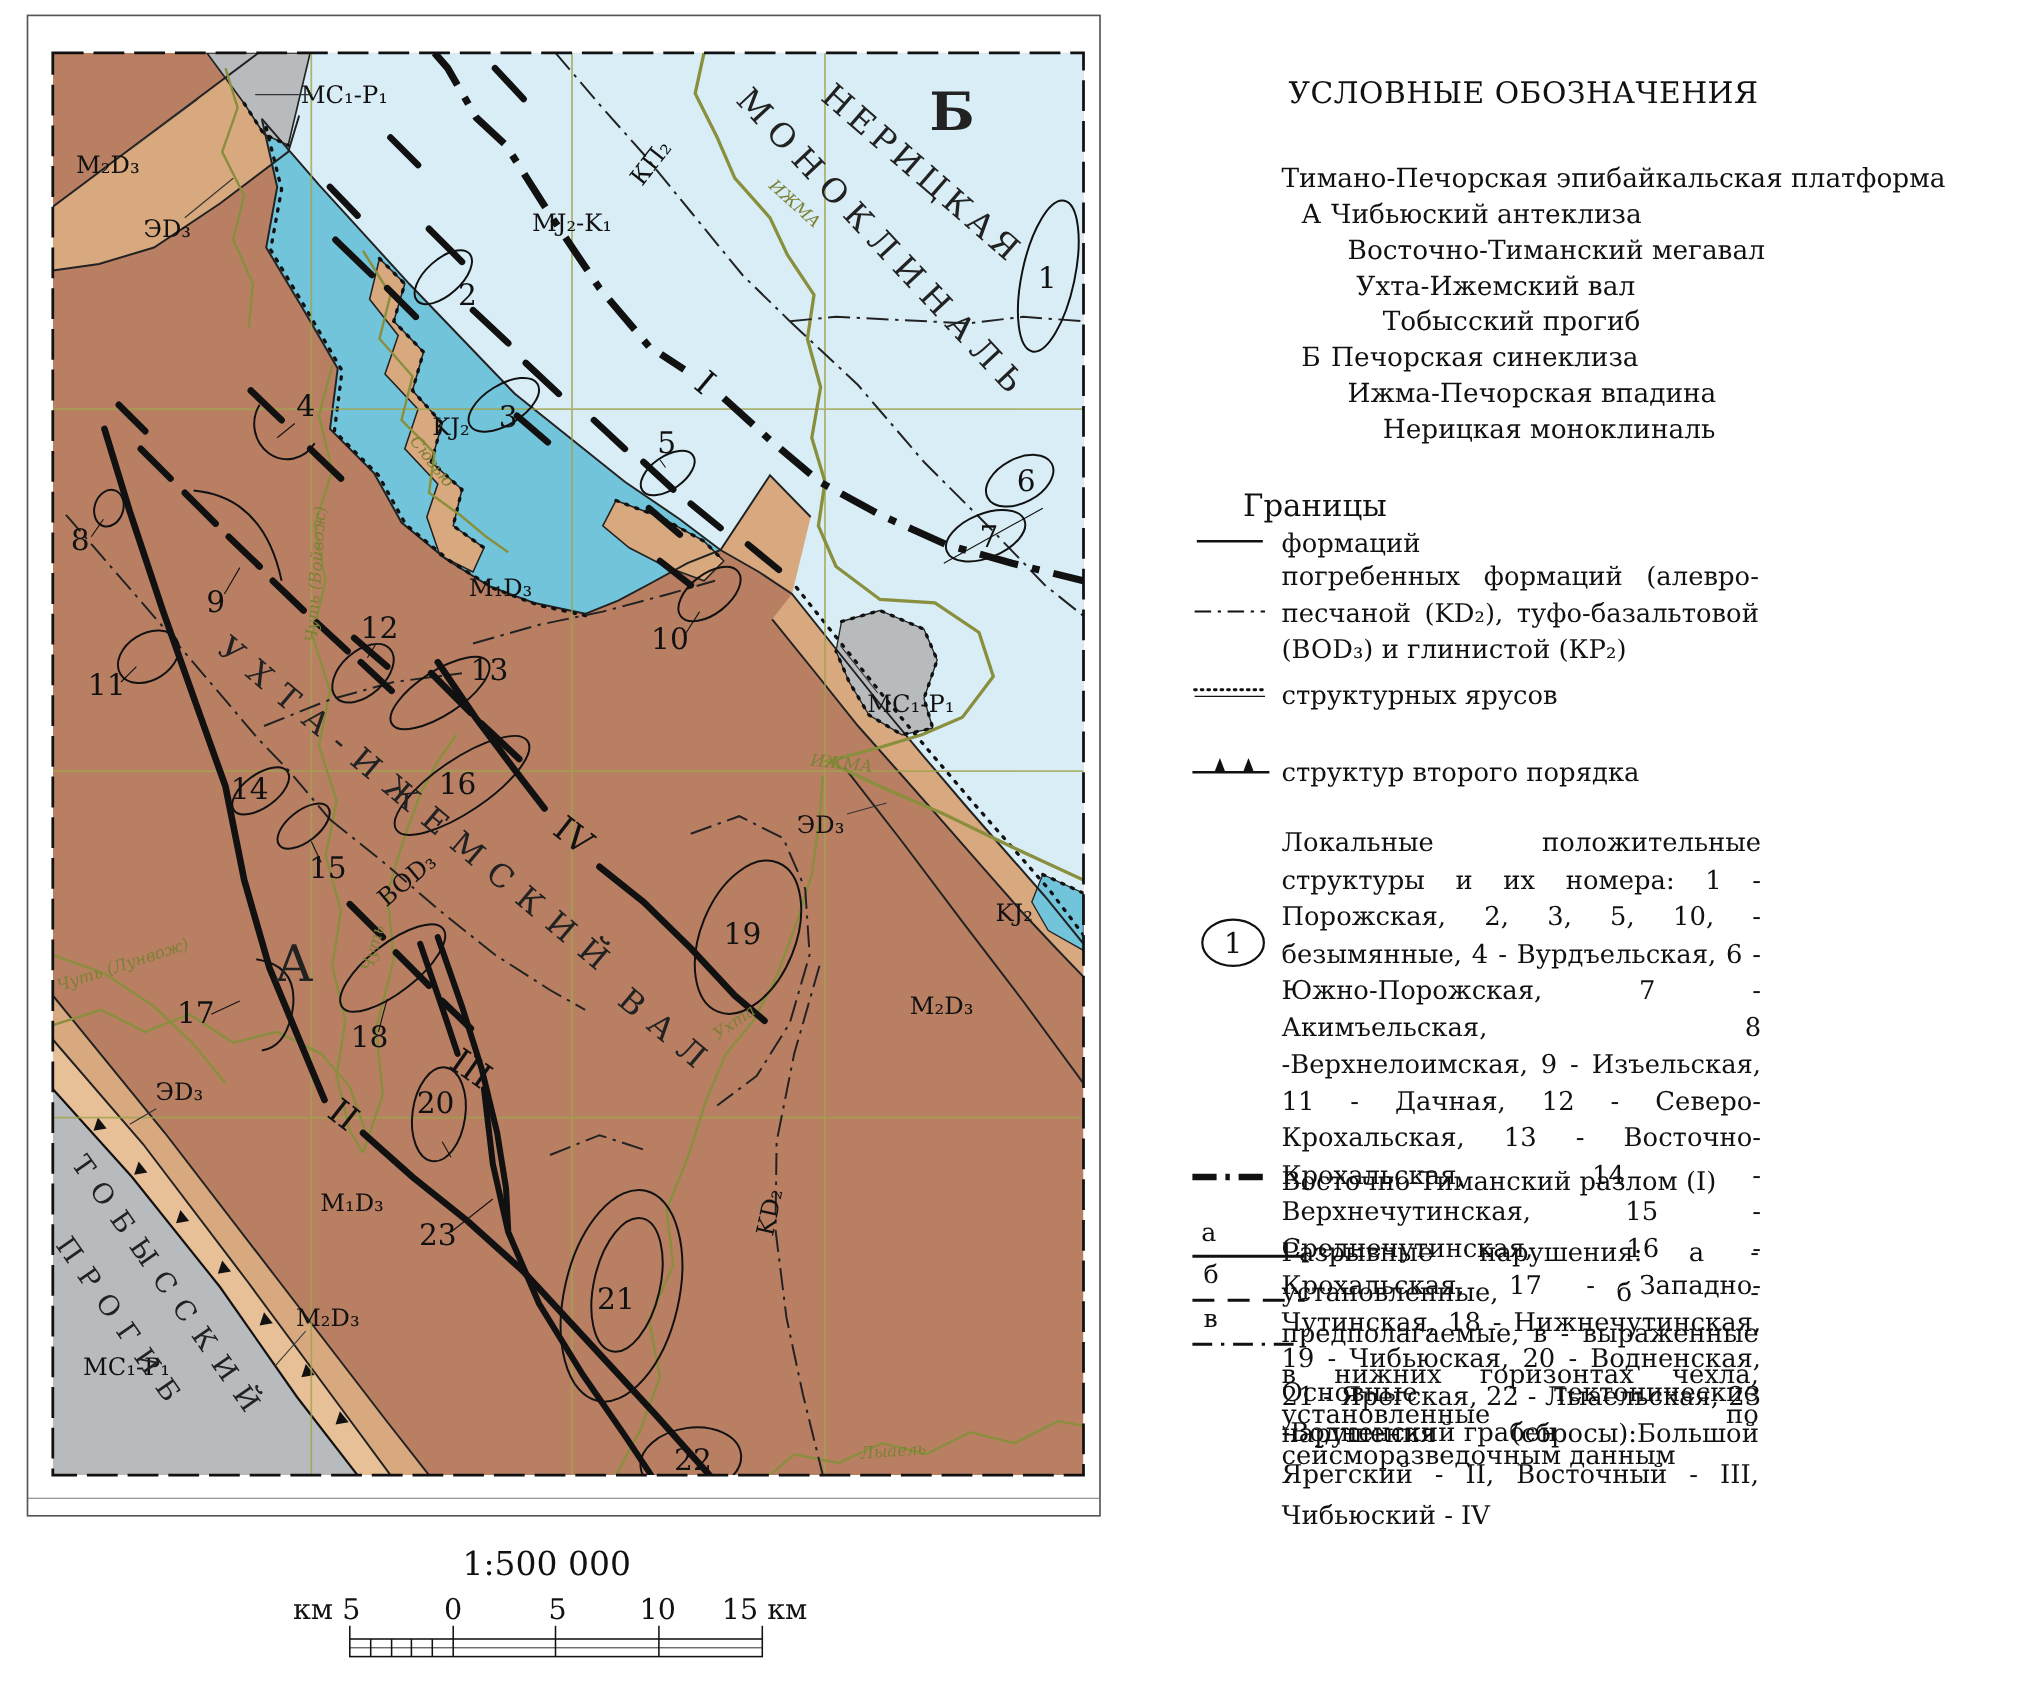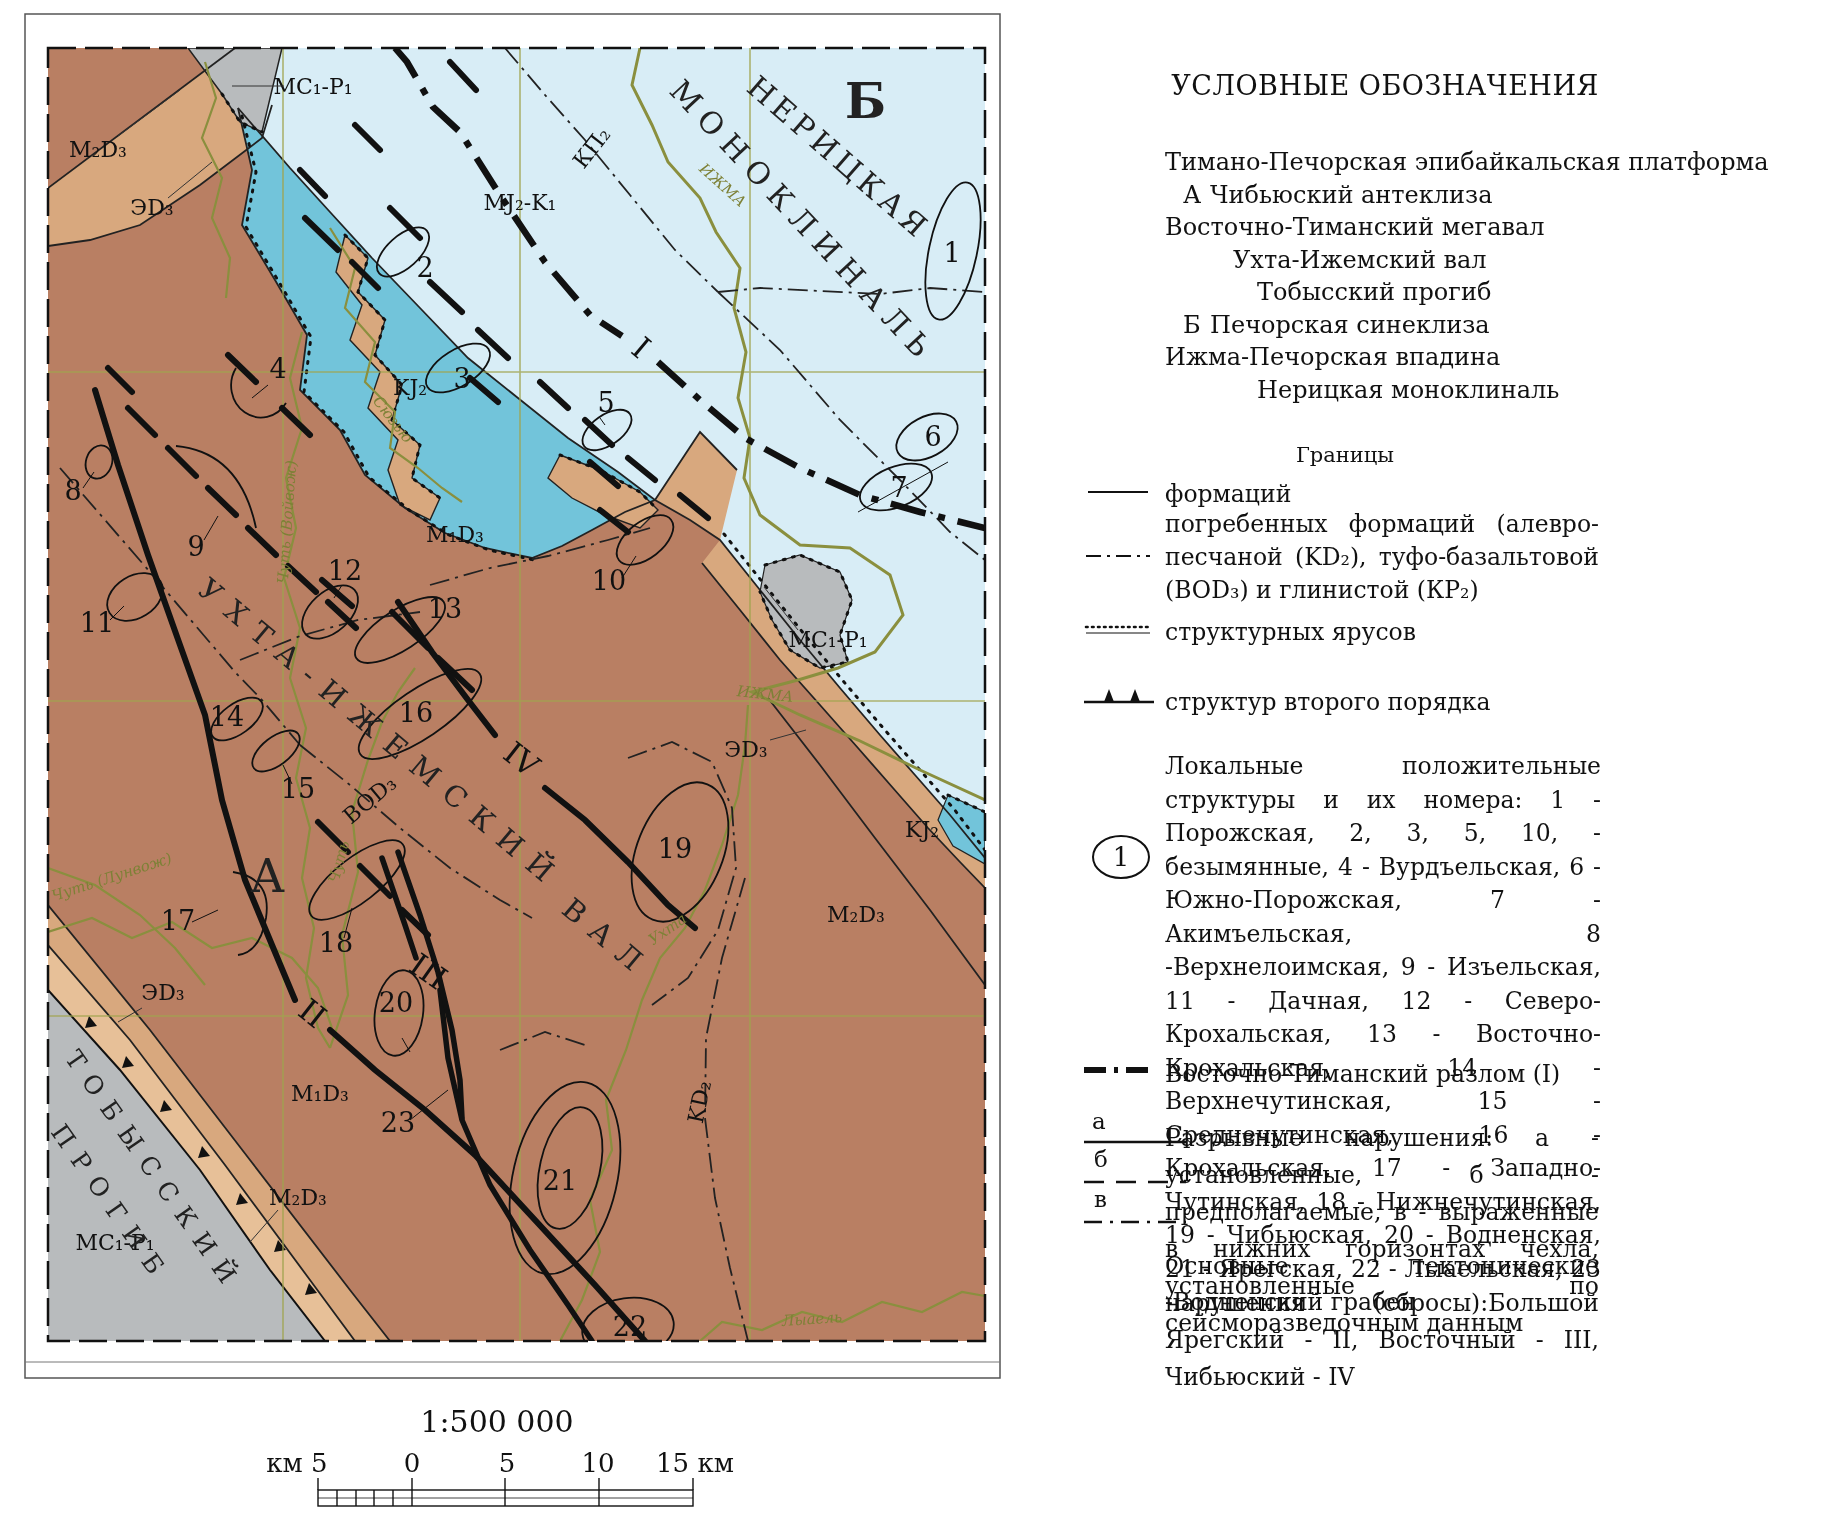--- a/index.html
+++ b/index.html
@@ -5,22 +5,22 @@
   html,body{margin:0;padding:0}
   body{width:1839px;height:1539px;position:relative;background:#fff;
        font-family:"DejaVu Serif",serif;color:#111;overflow:hidden}
   svg{position:absolute;left:0;top:0}
   .abs{position:absolute}
   
   .lg-title{left:1150px;top:70px;width:470px;text-align:center;font-size:27px;letter-spacing:.5px}
   .lg-hier{left:1165px;top:146px;width:460px;font-size:24px;line-height:32.5px}
   .hl{position:relative;white-space:nowrap}
   .hl .hletter{display:inline-block;width:27px;margin-left:18px}
-  .ml60{}.ml70{margin-left:92px}.ml72{margin-left:68px}
-  .lg-borders-title{left:1130px;top:443px;width:430px;text-align:center;font-size:21px}
+  .ml60{margin-left:60px}.ml70{margin-left:92px}.ml72{margin-left:68px}
+  .lg-borders-title{left:1130px;top:443px;width:430px;font-size:28px}
   .lg-row-text{left:1165px;width:434px;font-size:23.5px;line-height:33px}
   .jtext{text-align:justify}
   .lg-struct-text{left:1165px;top:750px;width:436px;font-size:23.5px;line-height:33.5px;text-align:justify}
   .lg-rupture{font-weight:normal}
   .sym{position:absolute;left:1082px;width:110px}
 </style>
 </head>
 <body>
 
 <svg width="1839" height="1539" viewBox="0 0 1839 1539">

